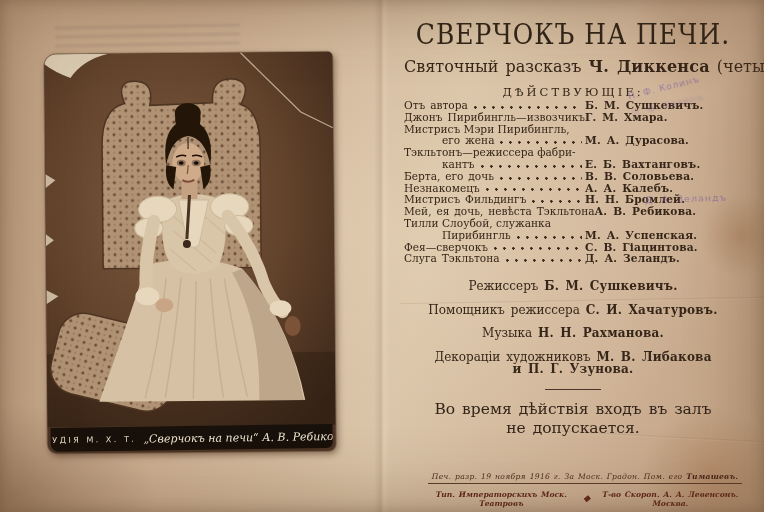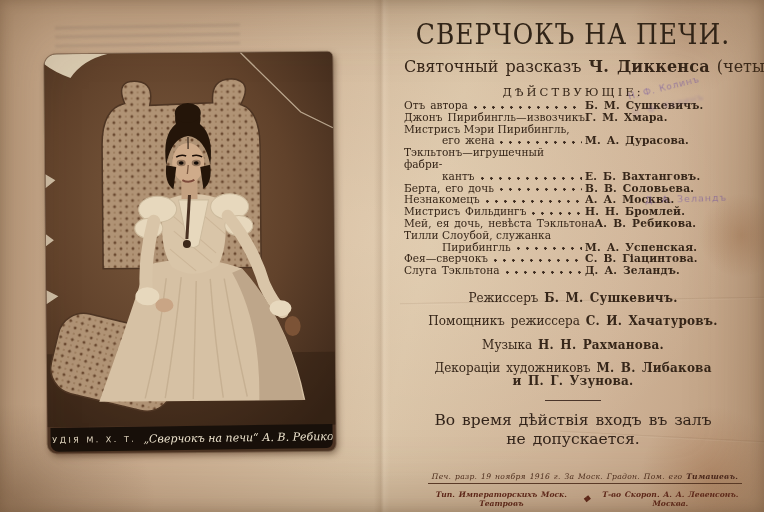--- a/index.html
+++ b/index.html
@@ -223,21 +223,21 @@
           <div class="rl ind">
               <span class="rtext">его жена</span>
               <span class="leader"></span>
             </div>
         </div>
         <div class="name">М. А. Дурасова.</div>
       </div>
 
       <div class="crow">
         <div class="role">
-          <div>Тэкльтонъ—игрушечный фабри-</div>
+          <div>Тэкльтонъ—режиссера фабри-</div>
           <div class="rl ind">
               <span class="rtext">кантъ</span>
               <span class="leader"></span>
             </div>
         </div>
         <div class="name">Е. Б. Вахтанговъ.</div>
       </div>
 
 
       <div class="crow">
@@ -250,21 +250,21 @@
         <div class="name">В. В. Соловьева.</div>
       </div>
 
       <div class="crow">
         <div class="role">
             <div class="rl">
               <span class="rtext">Незнакомецъ</span>
               <span class="leader"></span>
             </div>
           </div>
-        <div class="name">А. А. Москва.</div>
+        <div class="name">А. А. Калебъ.</div>
       </div>
 
       <div class="crow">
         <div class="role">
             <div class="rl">
               <span class="rtext">Мистрисъ Фильдингъ</span>
               <span class="leader"></span>
             </div>
           </div>
         <div class="name">Н. Н. Бромлей.</div>

